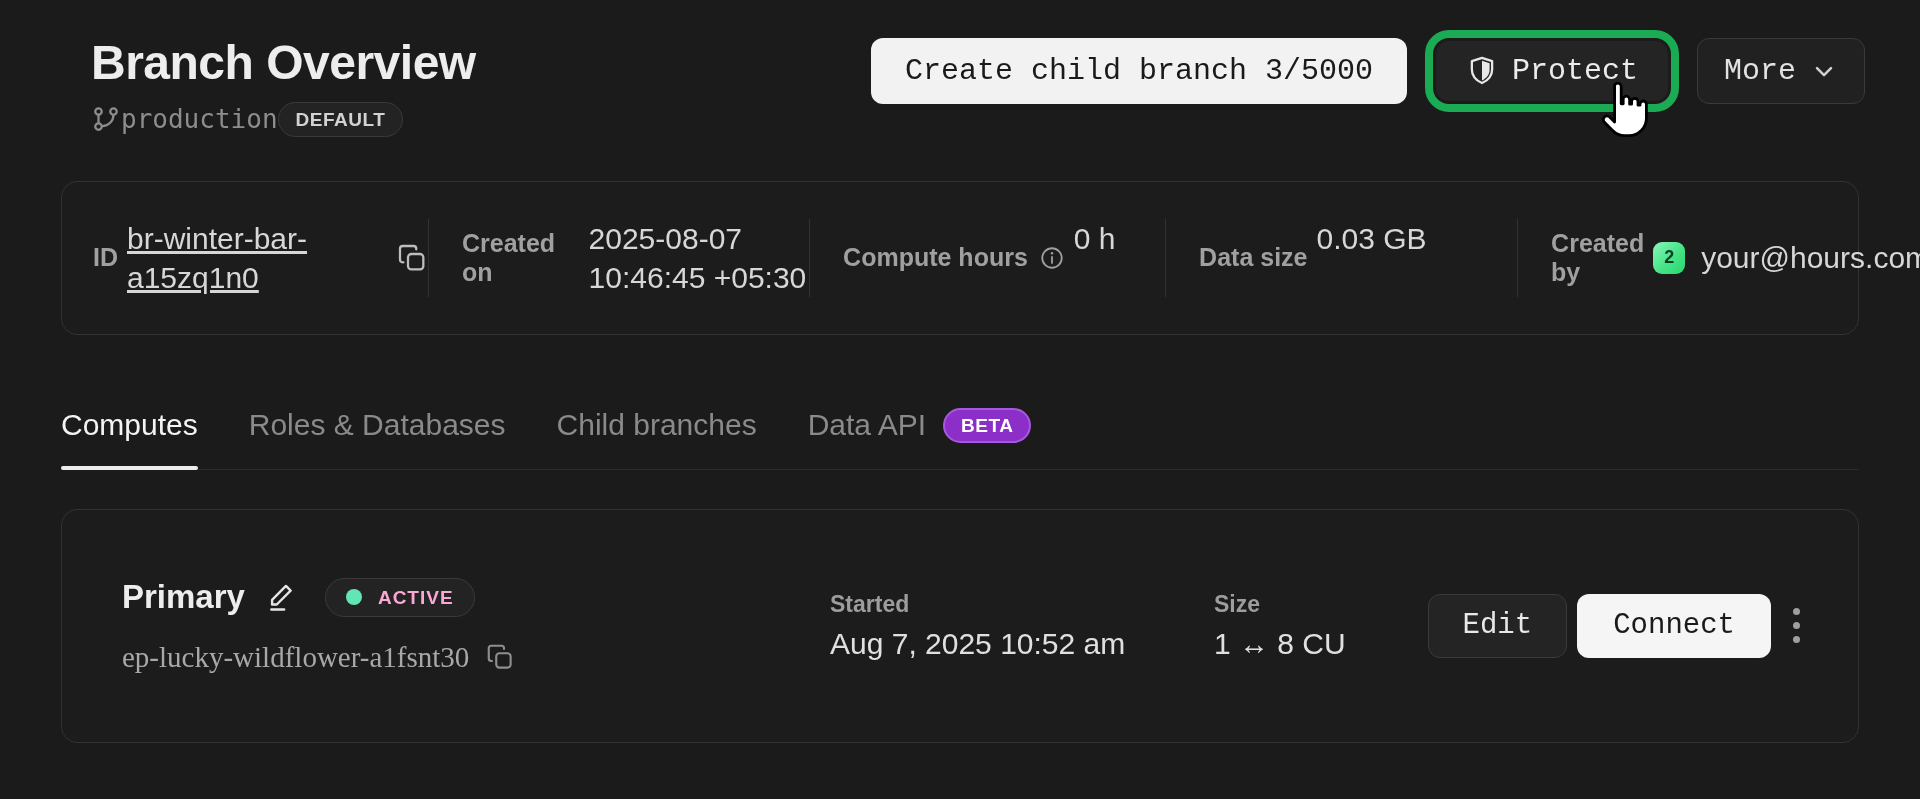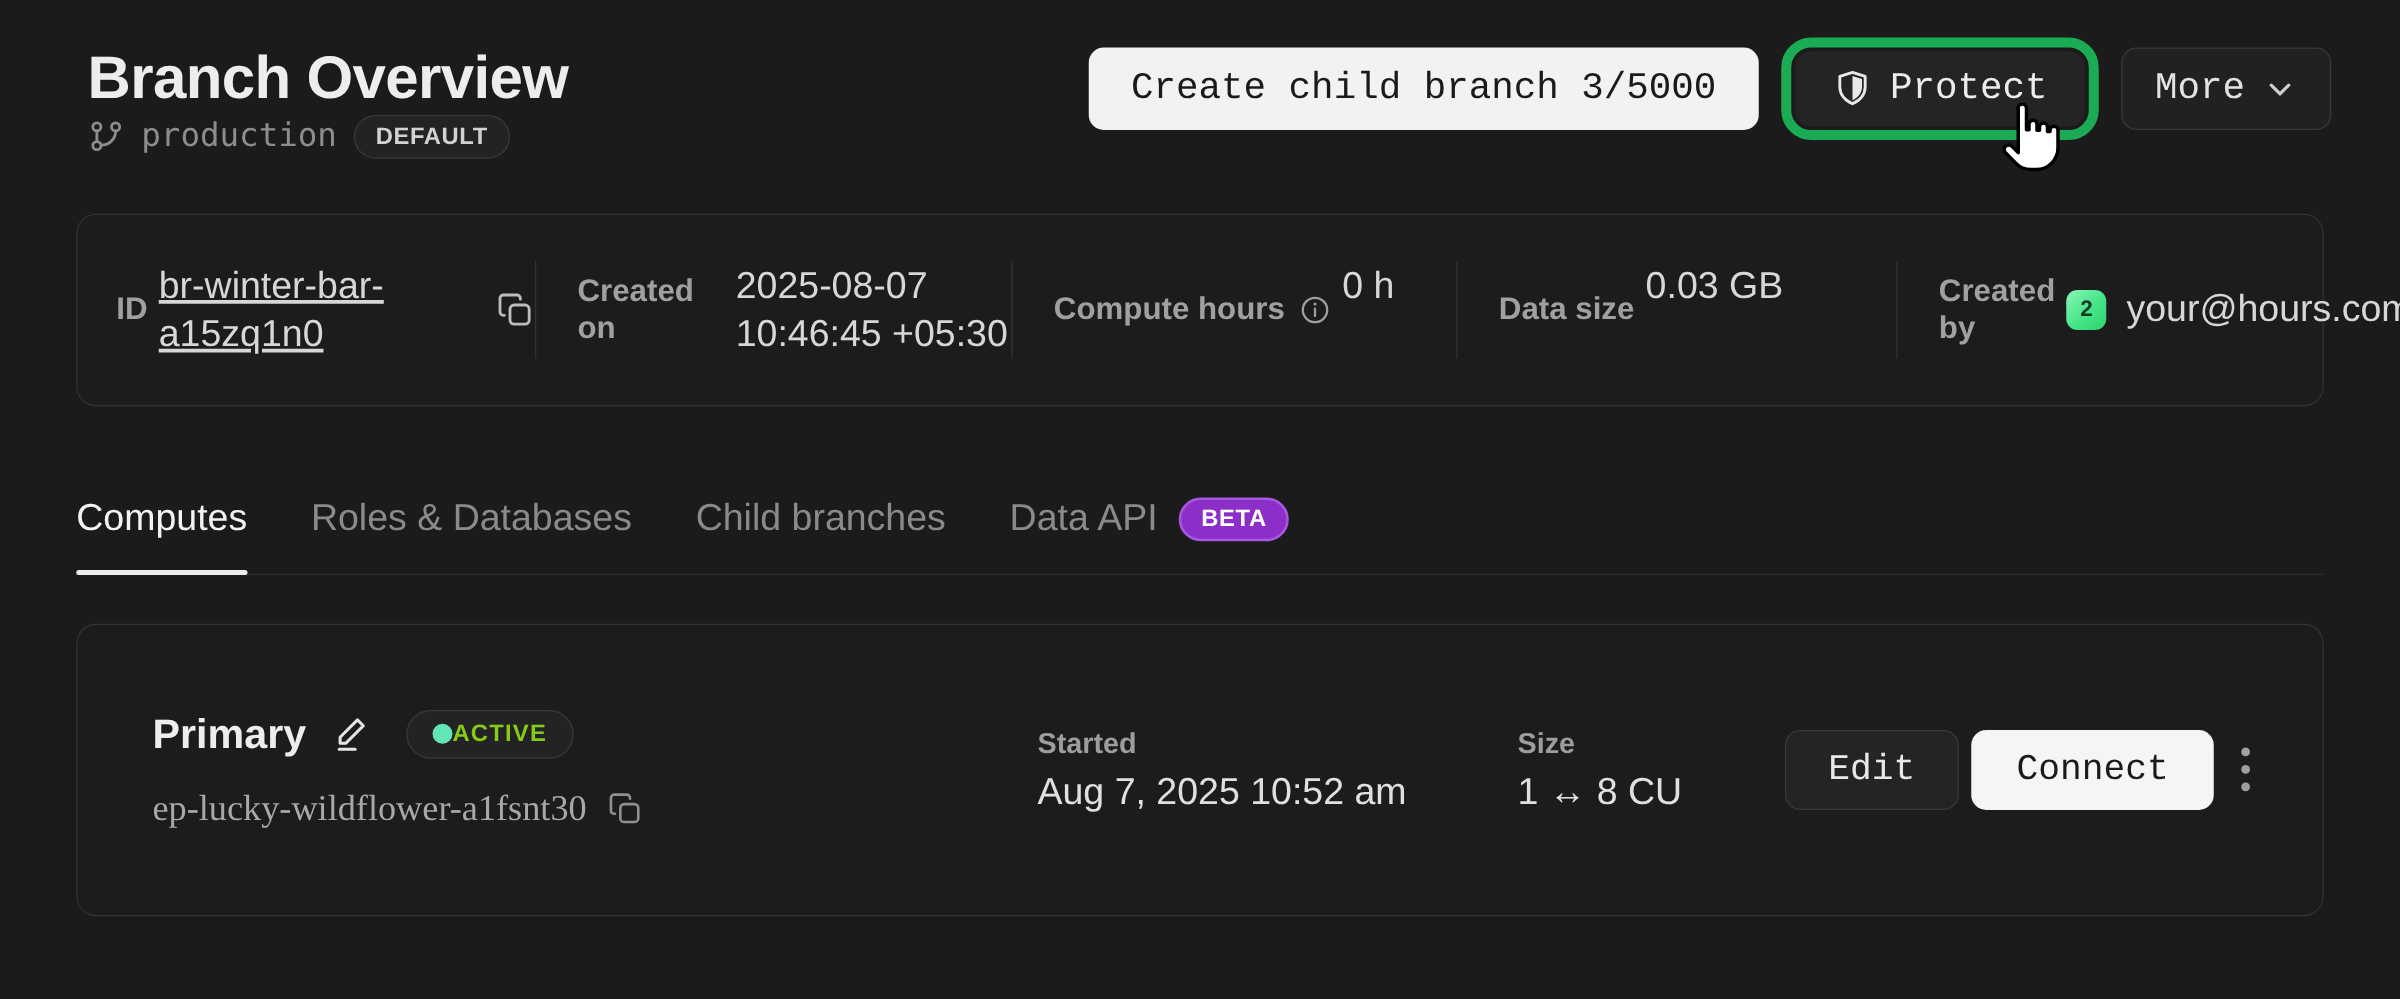--- a/index.html
+++ b/index.html
@@ -8,26 +8,26 @@
     width:1920px; height:799px;
     background:#1b1b1b;
     color:#e5e5e5;
     font-family:"Liberation Sans", sans-serif;
     overflow:hidden;
     position:relative;
   }
   .page { position:relative; width:100%; height:100%; }
 
   
-  .header { padding:34px 70px 0; position:relative; }
+  .header { padding:34px 91px 0; position:relative; }
   .page-title {
     margin:0; font-size:48px; font-weight:700; letter-spacing:-0.5px;
     color:#ededed; line-height:1.2;
   }
-  .branch-row { display:flex; align-items:center; gap:13px; }
+  .branch-row { display:flex; align-items:center; margin-top:10px; }
   .branch-name {
     font-family:"DejaVu Sans Mono", monospace;
     font-size:26px; color:#8d8d8d;
   }
   .default-badge {
     font-size:19px; font-weight:700; letter-spacing:.5px; color:#d2d2d2;
     border:1px solid #3a3a3a; background:#232323;
     border-radius:999px; padding:7px 17px; line-height:1;
   }
 
@@ -98,24 +98,24 @@
     border:1px solid #323232; border-radius:16px;
     background:#1c1c1c;
     height:234px;
     display:flex; align-items:center;
     padding:0 46px 0 60px;
   }
   .compute-left { flex:0 0 708px; }
   .name-row { display:flex; align-items:center; gap:20px; }
   .compute-name { font-size:33px; font-weight:600; color:#ededed; }
   .active-badge {
-    display:flex; align-items:center; gap:0;
+    display:flex; align-items:center; gap:16px;
     border:1px solid #3a3a3a; background:#232323;
     border-radius:999px; padding:9px 20px;
-    font-size:19px; font-weight:700; letter-spacing:1px; color:#84cc16; line-height:1;
+    font-size:19px; font-weight:700; letter-spacing:1px; color:#f9a8d4; line-height:1;
     margin-left:6px;
   }
   .status-dot { width:16px; height:16px; border-radius:50%; background:#63e6b6; }
   .endpoint-row {
     margin-top:24px; display:flex; align-items:center; gap:16px;
     font-family:Liberation Serif, serif; font-size:29px; color:#a8a8a8;
   }
   .meta-col .meta-label { font-size:23px; font-weight:600; color:#9d9d9d; }
   .meta-col .meta-value { font-size:30px; color:#e0e0e0; margin-top:9px; }
   .col-started { flex:0 0 384px; }

